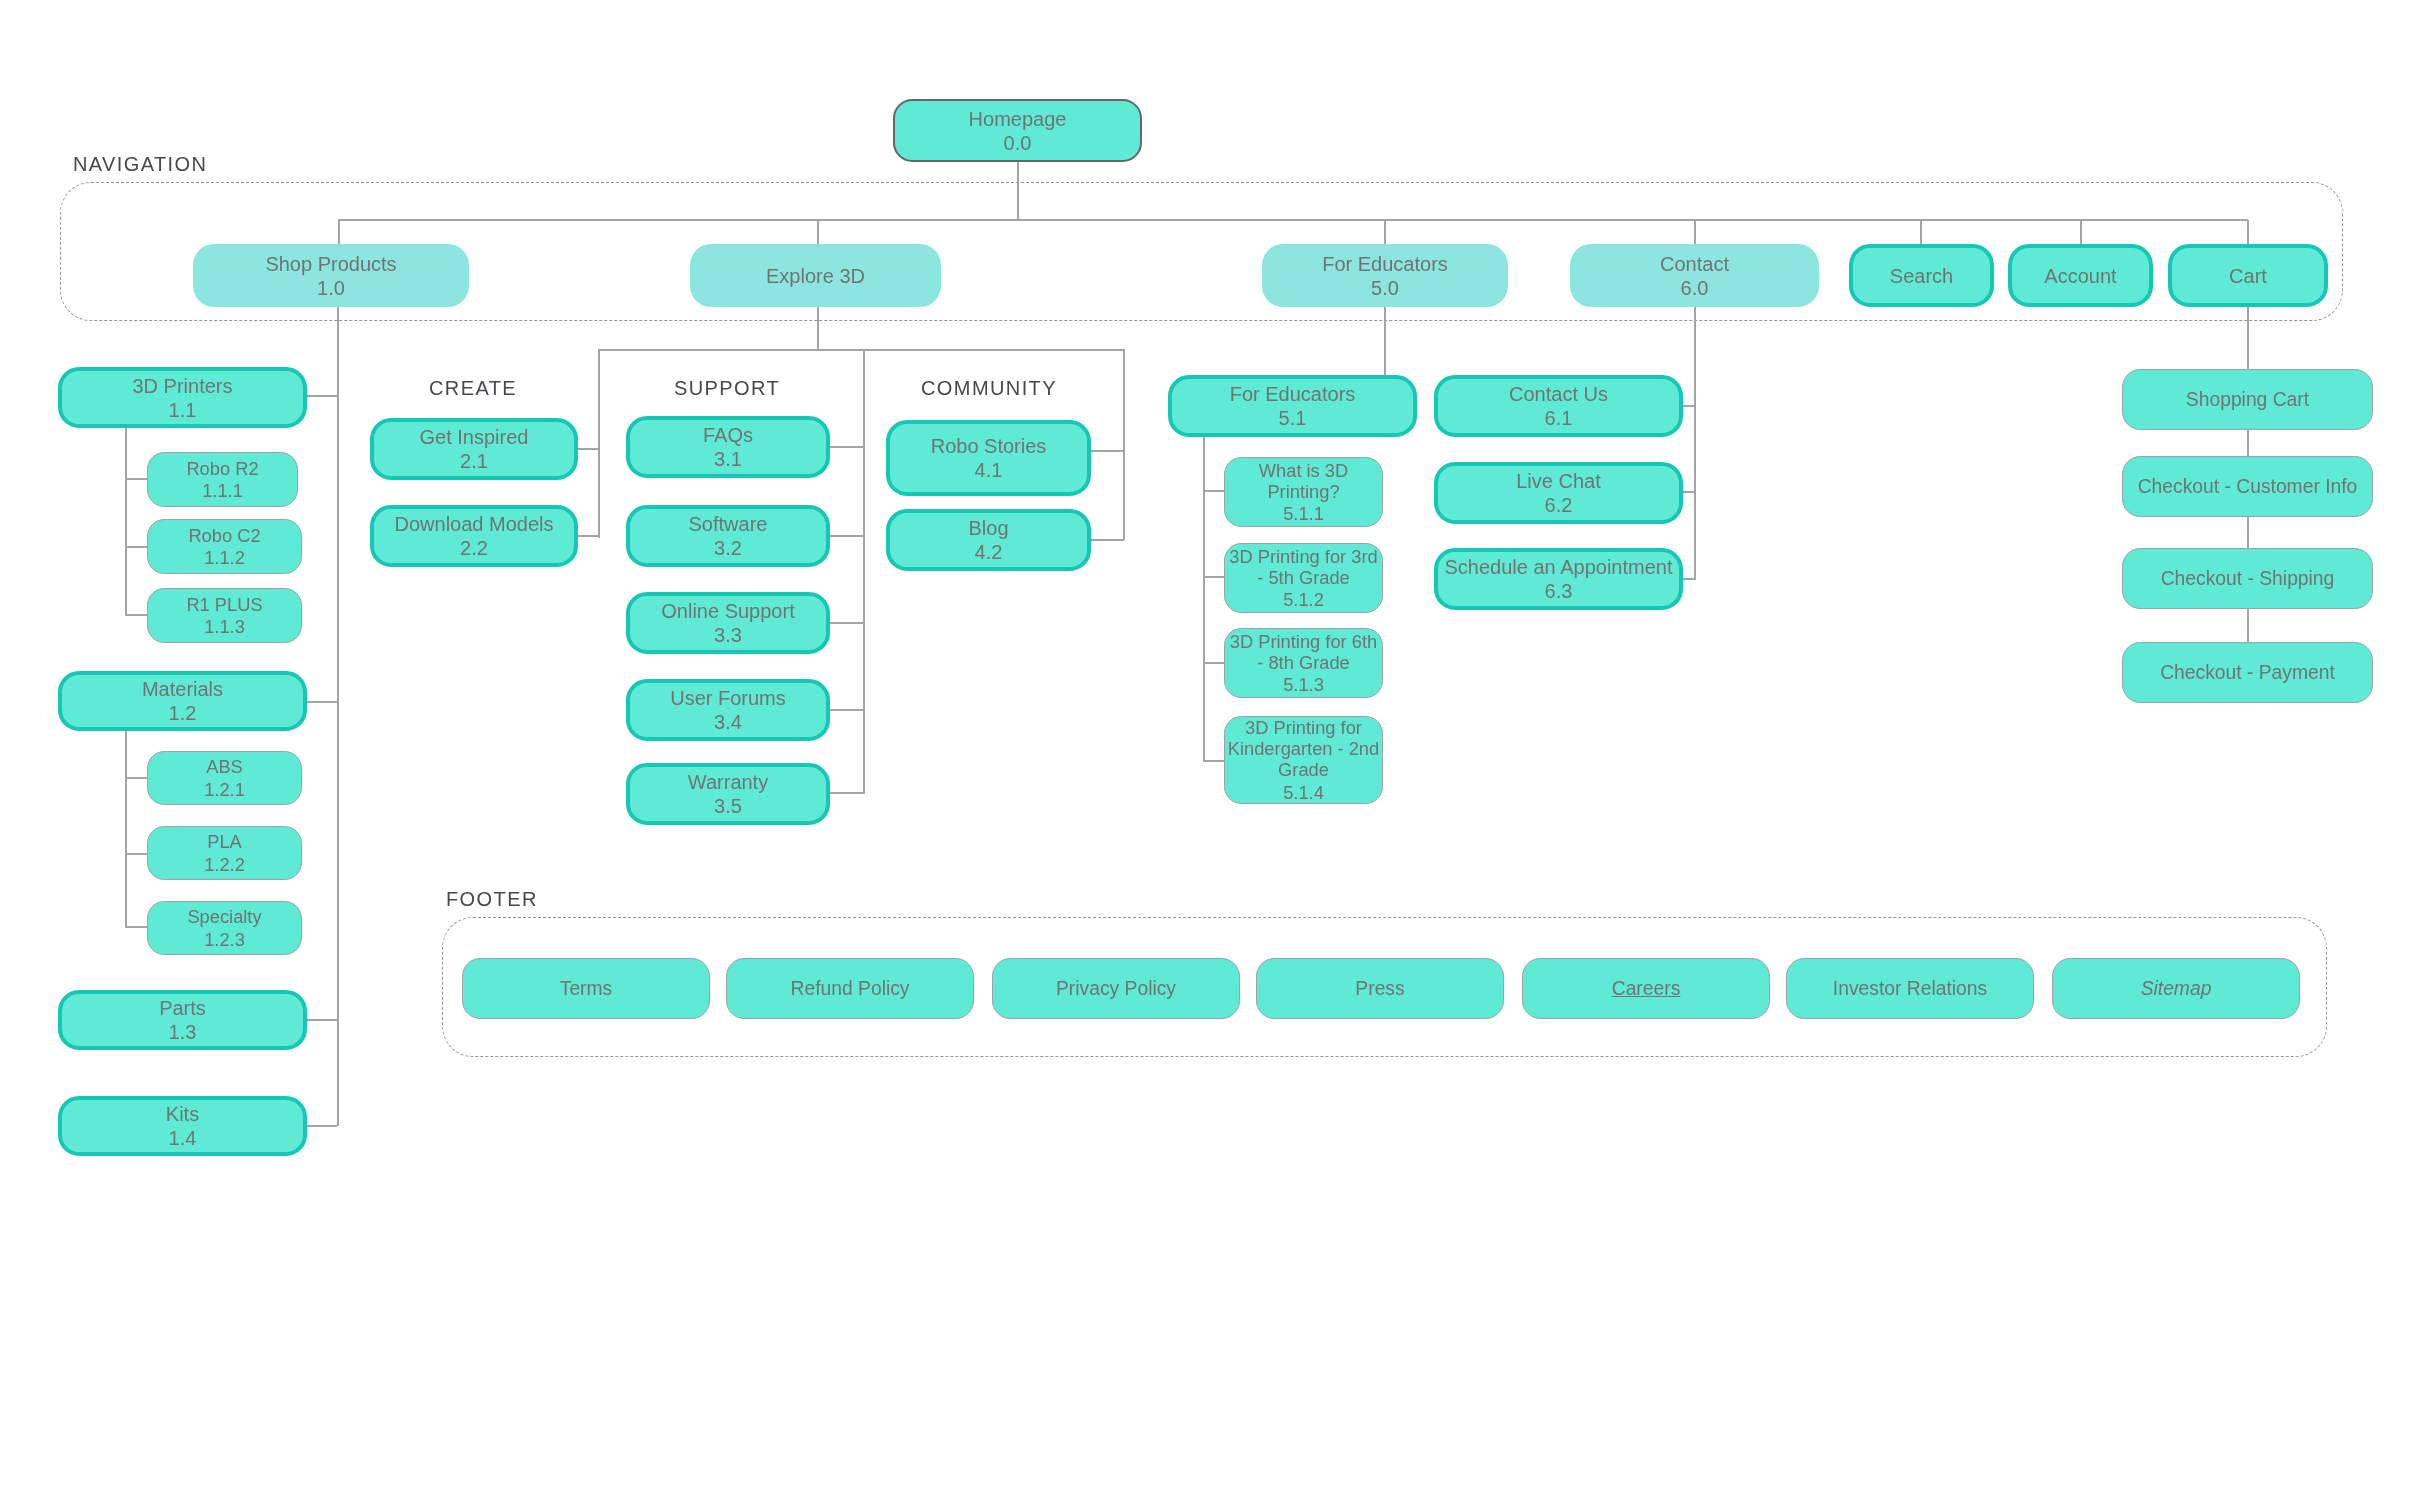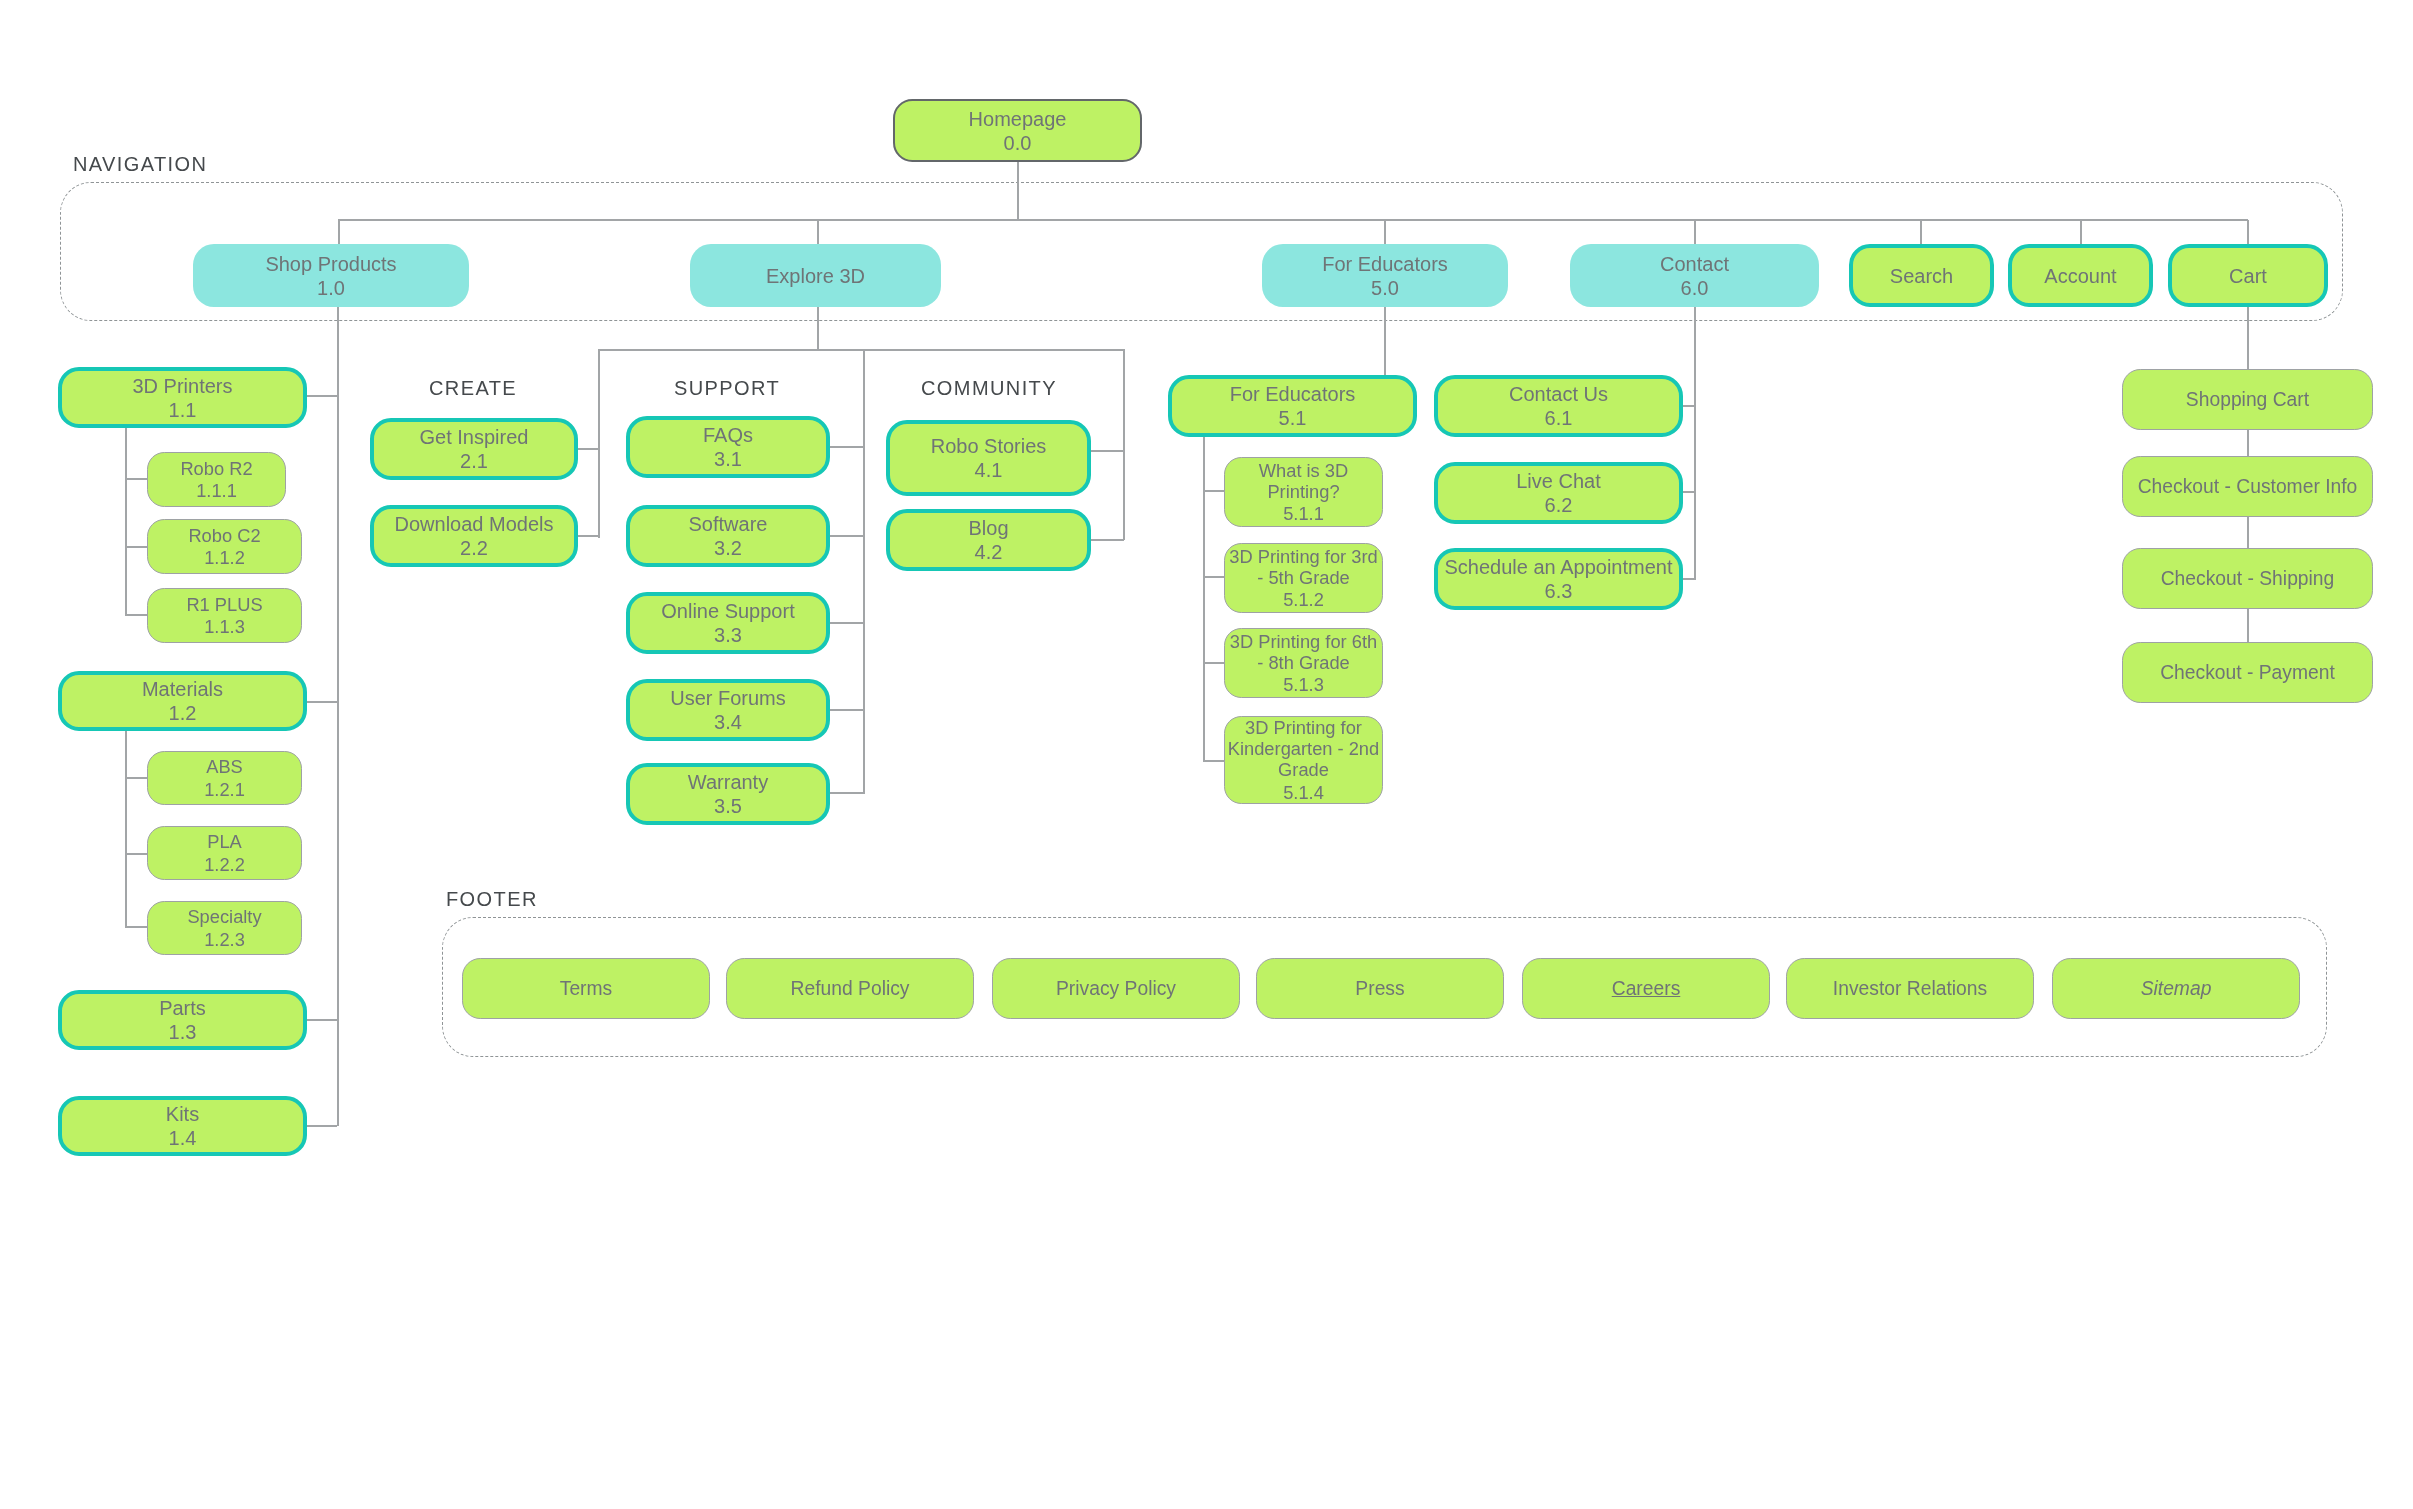--- a/index.html
+++ b/index.html
@@ -3,21 +3,21 @@
 <meta charset="utf-8">
 <style>
   html,body{margin:0;padding:0;background:#ffffff;}
   #canvas{position:relative;width:2414px;height:1509px;background:#ffffff;overflow:hidden;
           font-family:"Liberation Sans", sans-serif;}
   .group-box{position:absolute;border:1.9px dashed #8f9496;border-radius:31px;box-sizing:border-box;}
   .group-label{position:absolute;color:#45494c;font-size:20px;letter-spacing:1.4px;}
   .col-header{position:absolute;color:#45494c;font-size:20px;letter-spacing:1.4px;text-align:center;width:290px;}
   .line{position:absolute;background:#a2a5a7;}
   .node{position:absolute;box-sizing:border-box;display:flex;flex-direction:column;align-items:center;
-        justify-content:center;text-align:center;background:#bef264;color:#6f7476;
+        justify-content:center;text-align:center;background:#5eead4;color:#6f7476;
         font-size:20px;line-height:24px;border-radius:21px;}
   .node .num{display:block;}
   .node.fill{background:#8ce6df;border:none;}
   .node.outline-teal{border:4.3px solid #16c7b5;}
   .node.outline-dark{border:2.4px solid #63676a;border-radius:19.3px;}
   .node.outline-gray{border:1.9px solid #9ea2a4;border-radius:18.3px;font-size:19.3px;}
   .node.outline-gray-sm{border:1.9px solid #9ea2a4;border-radius:17.4px;font-size:18.3px;line-height:21px;}
   .node.outline-gray-sm .num{margin-top:1.9px;}
 </style>
 </head>
@@ -106,21 +106,21 @@
     <div class="node outline-teal" style="left: 2008px; top: 244px; width: 145px; height: 63px;">
       <span class="lbl">Account</span>
     </div>
     <div class="node outline-teal" style="left: 2168px; top: 244px; width: 160px; height: 63px;">
       <span class="lbl">Cart</span>
     </div>
     <div class="node outline-teal" style="left: 58px; top: 367px; width: 249px; height: 61px;">
       <span class="lbl">3D Printers</span>
       <span class="num">1.1</span>
     </div>
-    <div class="node outline-gray-sm" style="left: 147px; top: 452px; width: 139px; height: 55px;">
+    <div class="node outline-gray-sm" style="left: 147px; top: 452px; width: 151px; height: 55px;">
       <span class="lbl">Robo R2</span>
       <span class="num">1.1.1</span>
     </div>
     <div class="node outline-gray-sm" style="left: 147px; top: 519px; width: 155px; height: 55px;">
       <span class="lbl">Robo C2</span>
       <span class="num">1.1.2</span>
     </div>
     <div class="node outline-gray-sm" style="left: 147px; top: 588px; width: 155px; height: 55px;">
       <span class="lbl">R1 PLUS</span>
       <span class="num">1.1.3</span>

